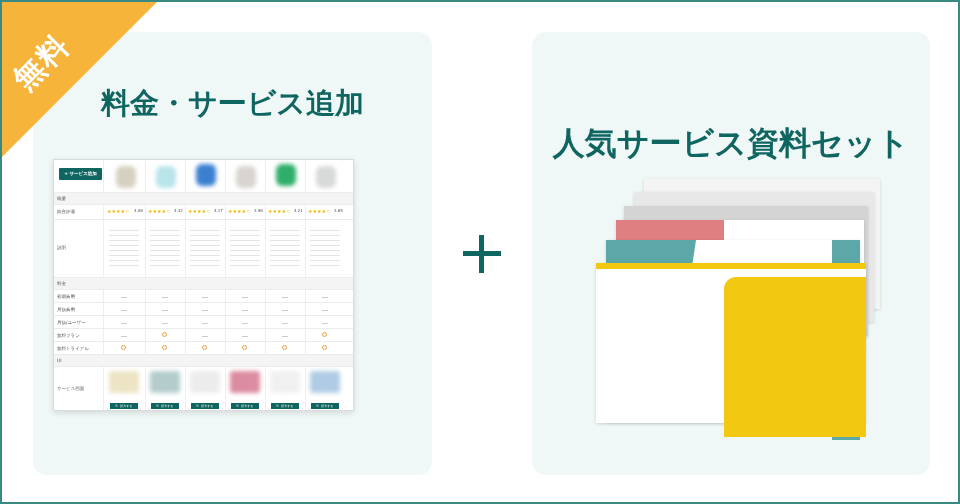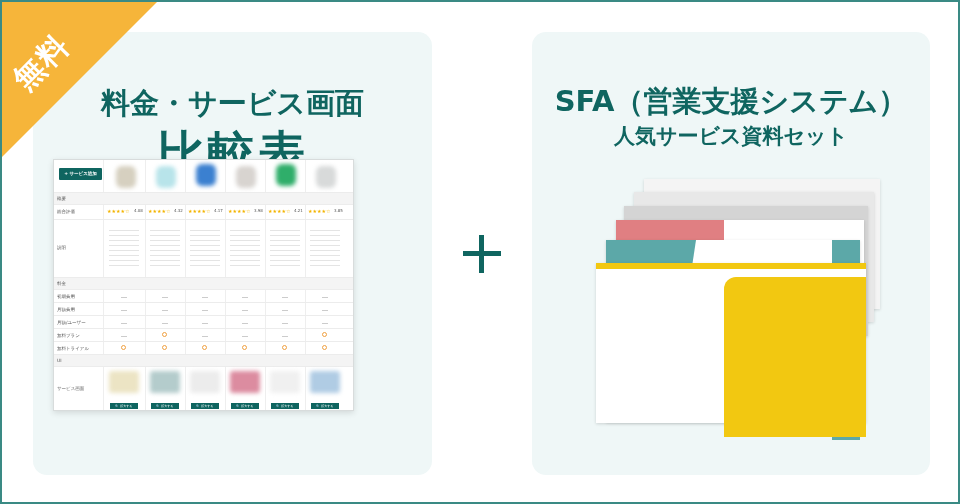--- a/index.html
+++ b/index.html
@@ -9,21 +9,21 @@
   .panel { position: absolute; top: 30px; height: 443px; background: #eff7f7; border-radius: 14px; }
   .panel.left { left: 31px; width: 399px; }
   .panel.right { left: 530px; width: 398px; }
   .ribbon-wrap { position: absolute; left: 0; top: 0; width: 170px; height: 170px; overflow: hidden; z-index: 5; }
   .ribbon-tri { position: absolute; left: 0; top: 0; width: 0; height: 0; border-top: 155px solid #f6b53a; border-right: 155px solid transparent; }
   .ribbon-text { position: absolute; left: 8px; top: 40px; transform: rotate(-45deg); color: #fff; font-weight: bold; font-size: 30px; letter-spacing: 2px; z-index: 6; }
   .title1 { position: absolute; left: 0; width: 100%; text-align: center; color: #0f6560; font-weight: bold; }
   .left .t1 { top: 52px; font-size: 29px; }
   .left .t2 { top: 90px; font-size: 48px; letter-spacing: 2px; }
   .right .t1 { top: 50px; font-size: 29px; }
-  .right .t2 { top: 90px; font-size: 21px; }
+  .right .t2 { top: 90px; font-size: 32px; }
   .plus { position: absolute; left: 461px; top: 233px; width: 38px; height: 38px; }
   .plus .h { position: absolute; left: 0; top: 16px; width: 38px; height: 5px; background: #0f6560; }
   .plus .v { position: absolute; left: 16px; top: 0; width: 5px; height: 38px; background: #0f6560; }
 
   
   .table { position: absolute; left: 51px; top: 157px; width: 301px; height: 252px; background: #fff; border: 1px solid #d8dcdc; box-shadow: 0 2px 6px rgba(0,0,0,0.12); font-size: 4px; color: #555; overflow: hidden; }
   .trow { position: absolute; left: 0; width: 100%; border-top: 1px solid #ececec; }
   .lab { position: absolute; left: 3px; font-size: 4.5px; color: #555; }
   .cell { position: absolute; text-align: center; }
   .addbtn { position: absolute; left: 5px; top: 8px; width: 43px; height: 12px; background: #0f6560; color: #fff; font-size: 4.5px; font-weight: bold; text-align: center; line-height: 12px; border-radius: 1px; }
@@ -41,26 +41,24 @@
   .sf-logo { position: absolute; left: 11px; top: 12px; width: 20px; height: 13px; background: #1b96d6; border-radius: 7px; color: #fff; font-size: 3px; text-align: center; line-height: 13px; }
   .cover-title { position: absolute; left: 11px; top: 57px; color: #fff; font-size: 10px; font-weight: bold; line-height: 12px; }
   .cover-sub { position: absolute; left: 11px; top: 110px; color: #fff; font-size: 3.5px; }
 </style>
 </head>
 <body>
 
 <div class="frame">
 
   <div class="panel left">
-    <div class="title1 t1">料金・サービス画面</div>
-    <div class="title1 t2">比較表</div>
+    <div class="title1 t1">料金・サービス追加</div>
   </div>
 
   <div class="panel right">
-    <div class="title1 t1">SFA（営業支援システム）</div>
     <div class="title1 t2">人気サービス資料セット</div>
   </div>
 
   <div class="ribbon-wrap">
     <div class="ribbon-tri"></div>
     <div class="ribbon-text">無料</div>
   </div>
 
   <div class="table">
     <div class="colsep" style="left:49px"></div>

